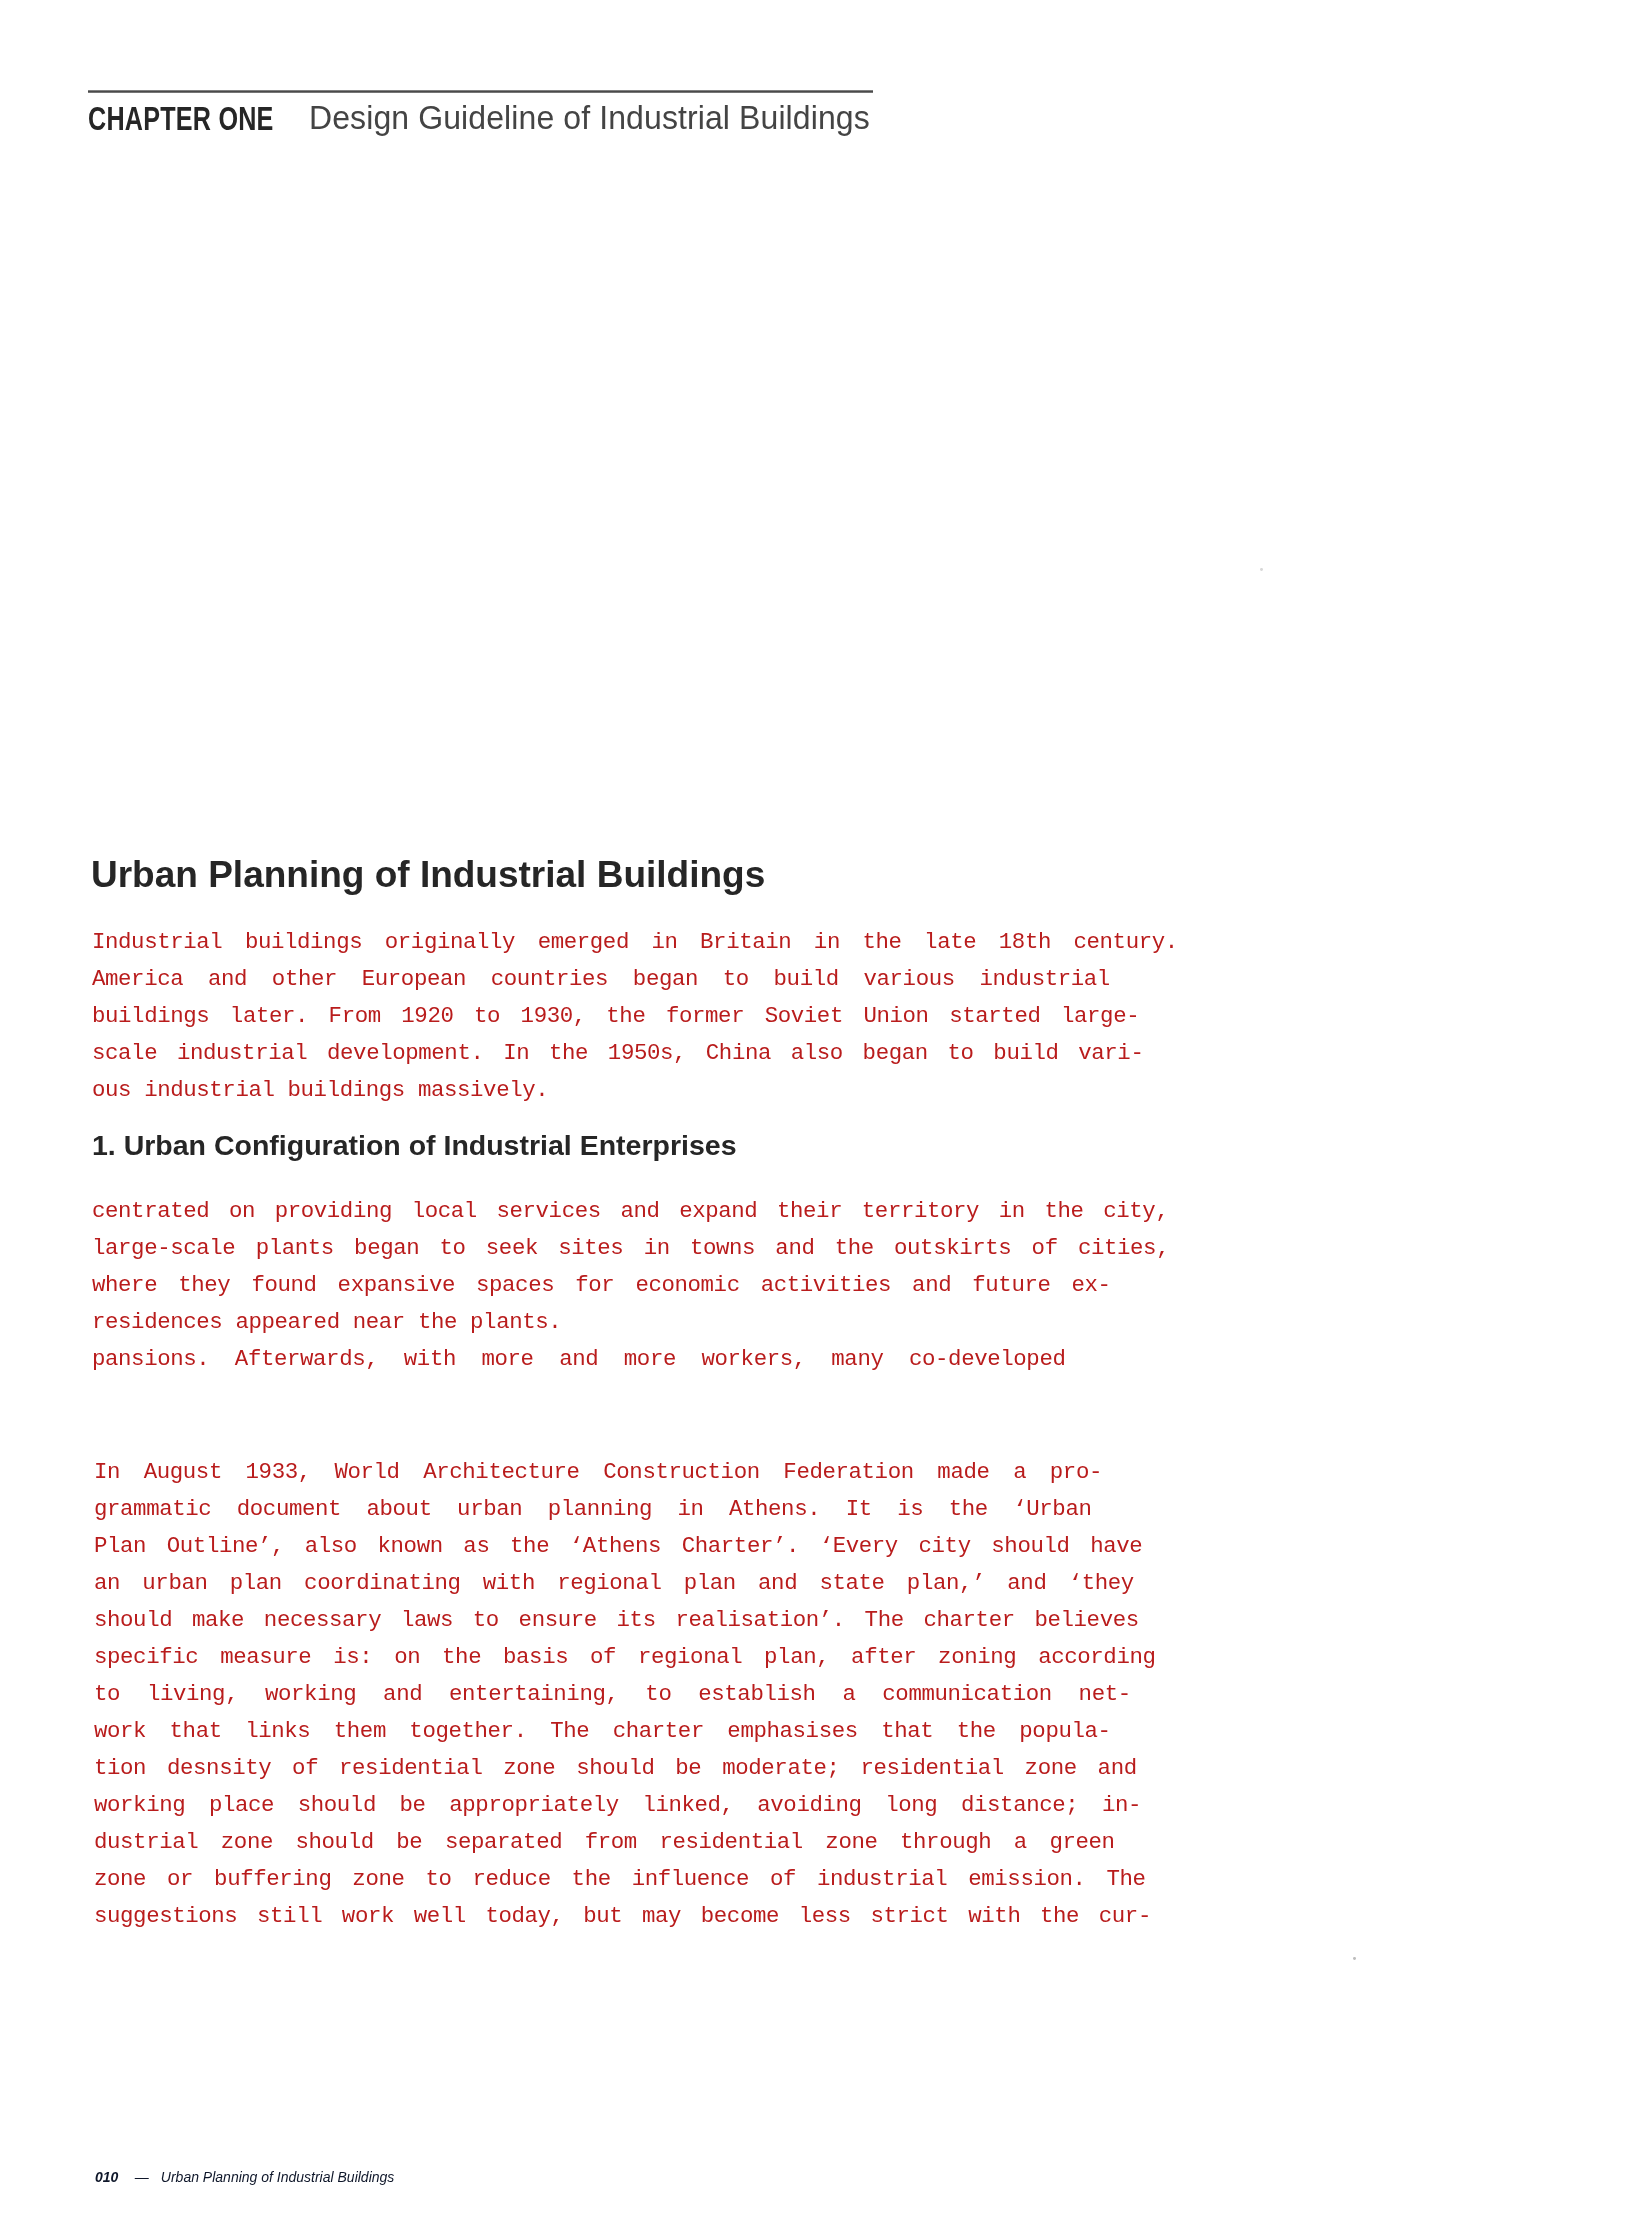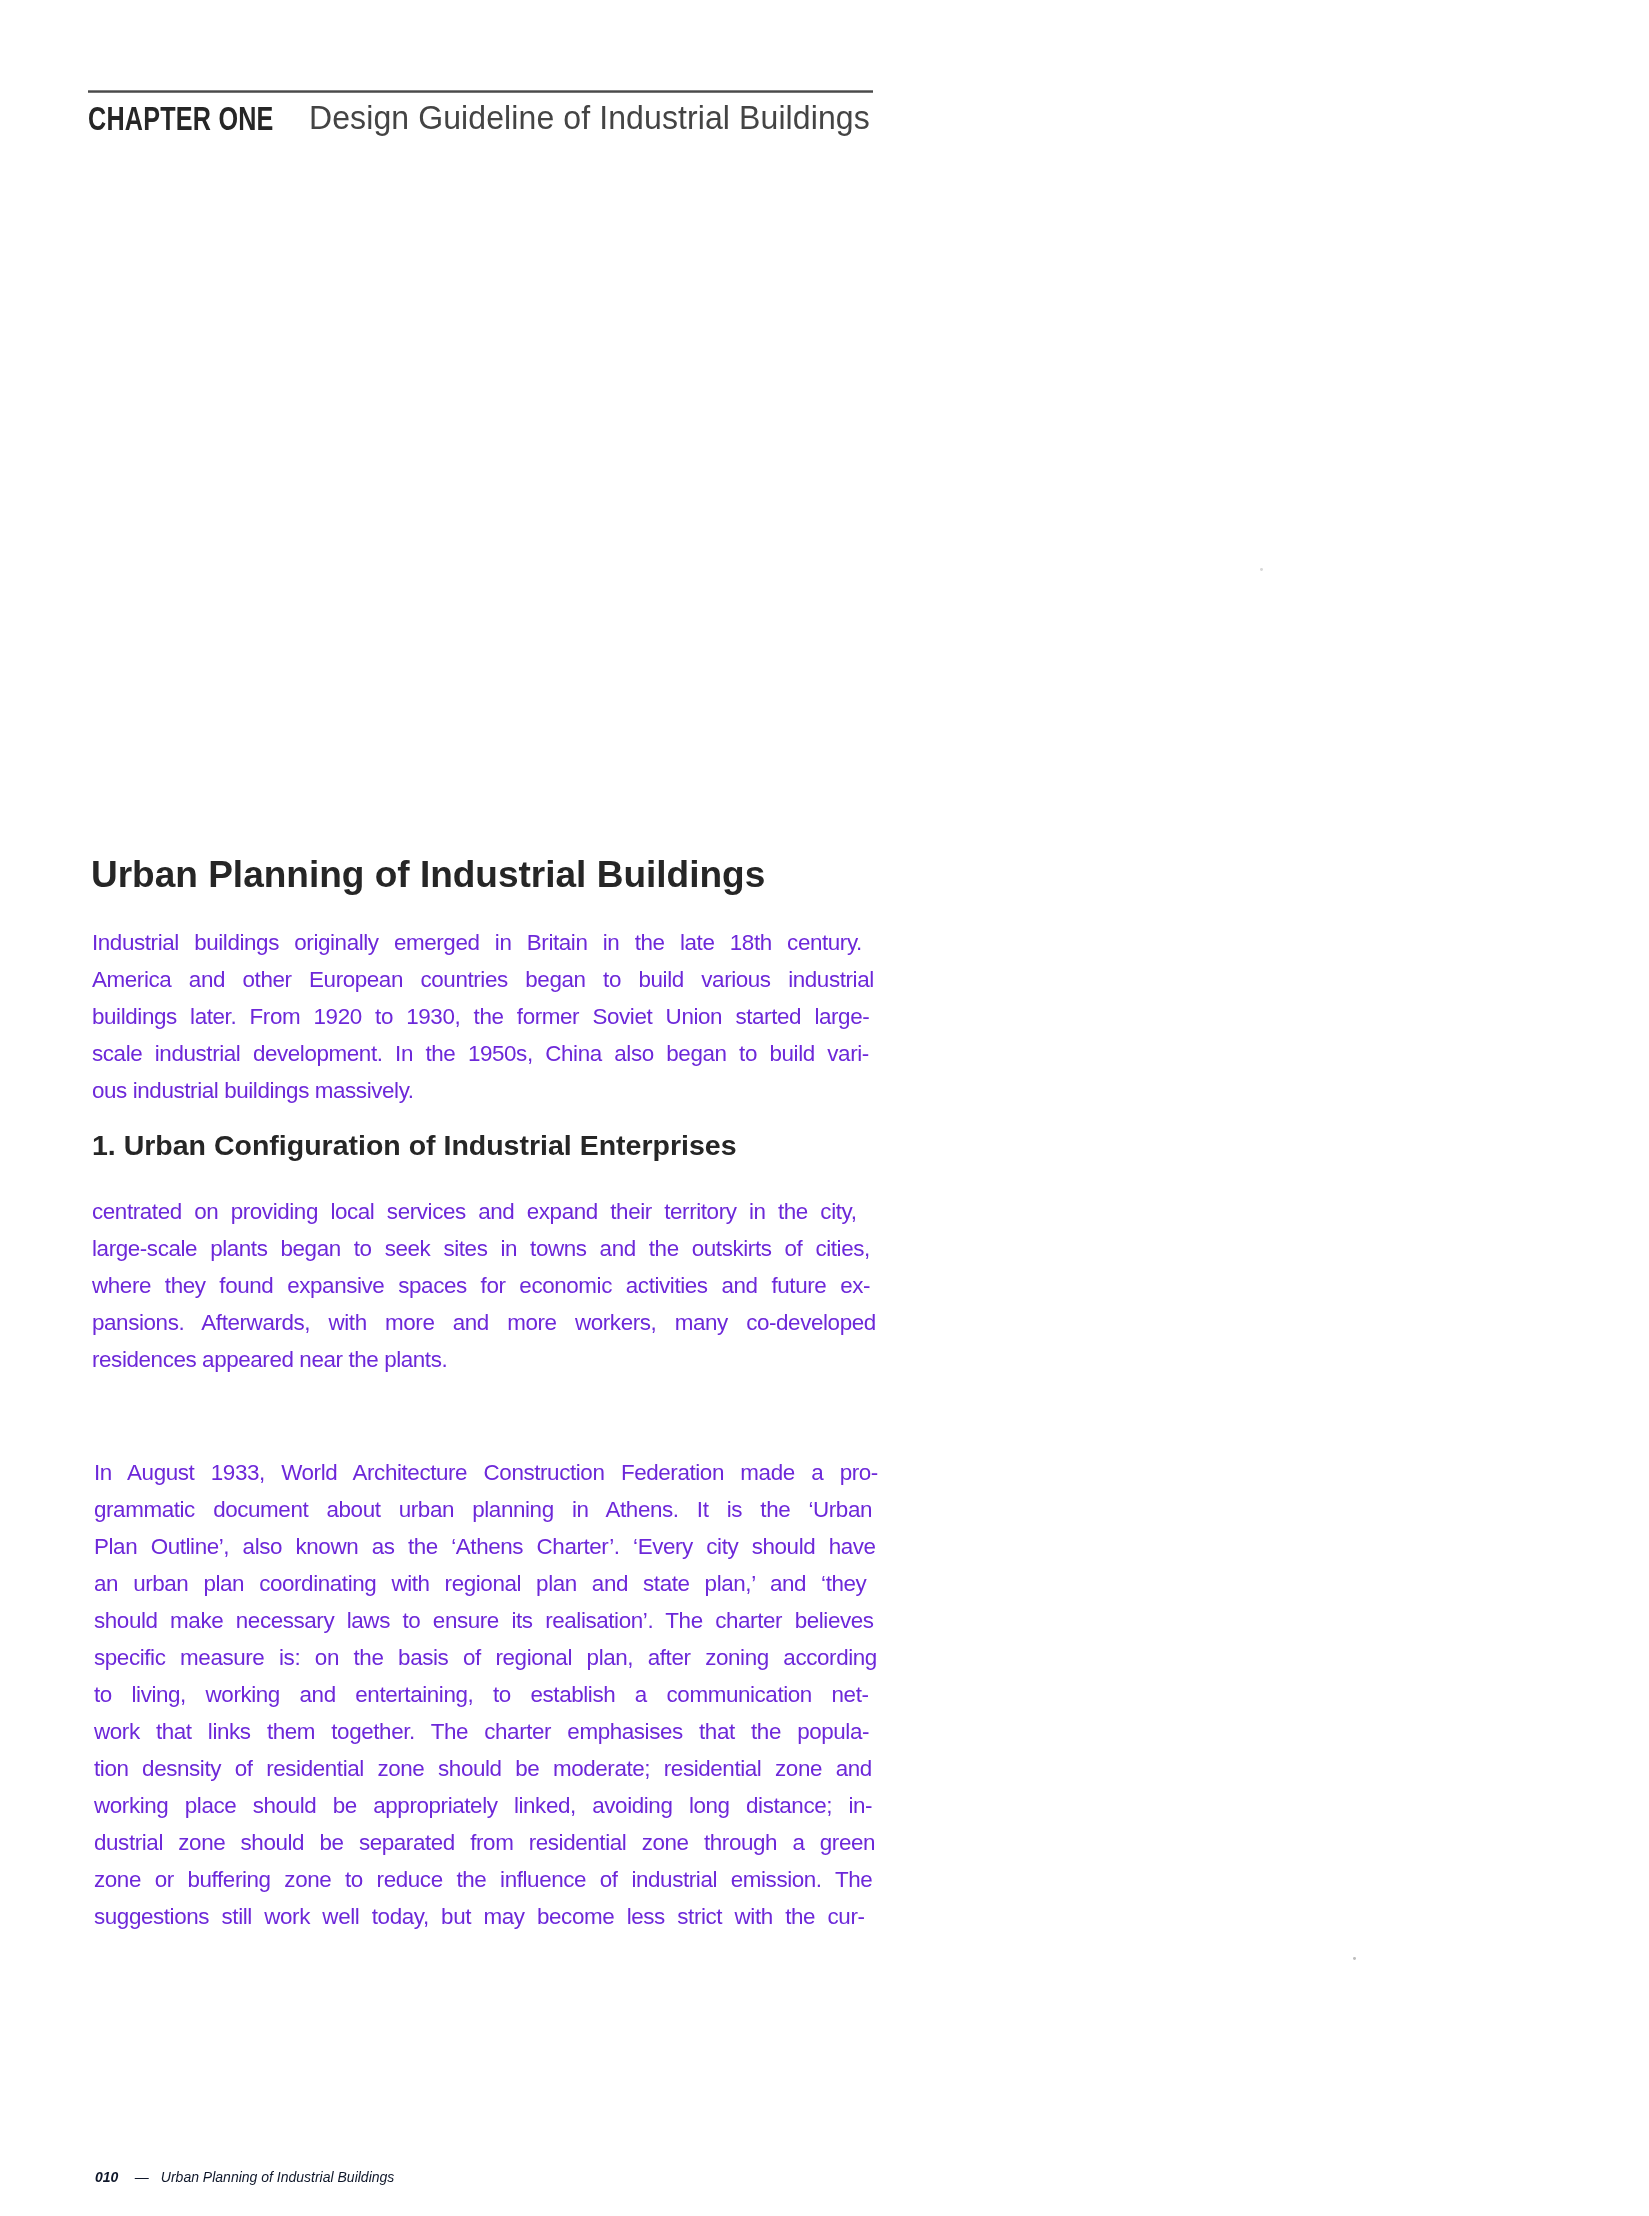--- a/index.html
+++ b/index.html
@@ -30,21 +30,21 @@
   .h1 {
     position: absolute; left: 91px; top: 852px; font-family: "Liberation Sans", sans-serif;
     font-weight: 700; font-size: 37px; line-height: 45px; color: #262626; white-space: nowrap;
   }
   .h2 {
     position: absolute; left: 92px; top: 1128px; font-family: "Liberation Sans", sans-serif;
     font-weight: 700; font-size: 28.5px; line-height: 35px; color: #262626; white-space: nowrap;
   }
   .para {
     position: absolute; left: 92px; width: 881px;
-    font-family: Liberation Sans, sans-serif; font-size: 22.4px; color: #6d28d9;
+    font-family: Liberation Mono, monospace; font-size: 22.4px; color: #b91c1c;
   }
   .para .line {
     display: block; height: 37px; line-height: 37px; white-space: nowrap;
     text-align: justify; text-align-last: justify; overflow: visible;
   }
   .para .line.last { text-align-last: left; }
   .para .line span { display: inline-block; letter-spacing: -0.4px; }
   #p1 { top: 924px; }
   #p2 { top: 1193px; }
   #p2 .line { height: 37px; line-height: 37px; }
@@ -77,22 +77,22 @@
   <div class="line"><span style="word-spacing: 6.7px;">scale industrial development. In the 1950s, China also began to build vari-</span></div>
   <div class="line last"><span>ous industrial buildings massively.</span></div>
 </div>
 
 <h2 class="h2" style="margin:0">1. Urban Configuration of Industrial Enterprises</h2>
 
 <div class="para" id="p2">
   <div class="line"><span style="word-spacing: 6.6px;">centrated on providing local services and expand their territory in the city,</span></div>
   <div class="line"><span style="word-spacing: 7.2px;">large-scale plants began to seek sites in towns and the outskirts of cities,</span></div>
   <div class="line"><span style="word-spacing: 8px;">where they found expansive spaces for economic activities and future ex-</span></div>
+  <div class="line last"><span>residences appeared near the plants.</span></div>
   <div class="line"><span style="word-spacing: 12.5px;">pansions. Afterwards, with more and more workers, many co-developed</span></div>
-  <div class="line last"><span>residences appeared near the plants.</span></div>
 </div>
 
 <div class="para" id="p3">
   <div class="line"><span style="word-spacing: 10.6px;">In August 1933, World Architecture Construction Federation made a pro-</span></div>
   <div class="line"><span style="word-spacing: 12.4px;">grammatic document about urban planning in Athens. It is the ‘Urban</span></div>
   <div class="line"><span style="word-spacing: 7.6px;">Plan Outline’, also known as the ‘Athens Charter’. ‘Every city should have</span></div>
   <div class="line"><span style="word-spacing: 9.2px;">an urban plan coordinating with regional plan and state plan,’ and ‘they</span></div>
   <div class="line"><span style="word-spacing: 6.7px;">should make necessary laws to ensure its realisation’. The charter believes</span></div>
   <div class="line"><span style="word-spacing: 8.8px;">specific measure is: on the basis of regional plan, after zoning according</span></div>
   <div class="line"><span style="word-spacing: 13.8px;">to living, working and entertaining, to establish a communication net-</span></div>

